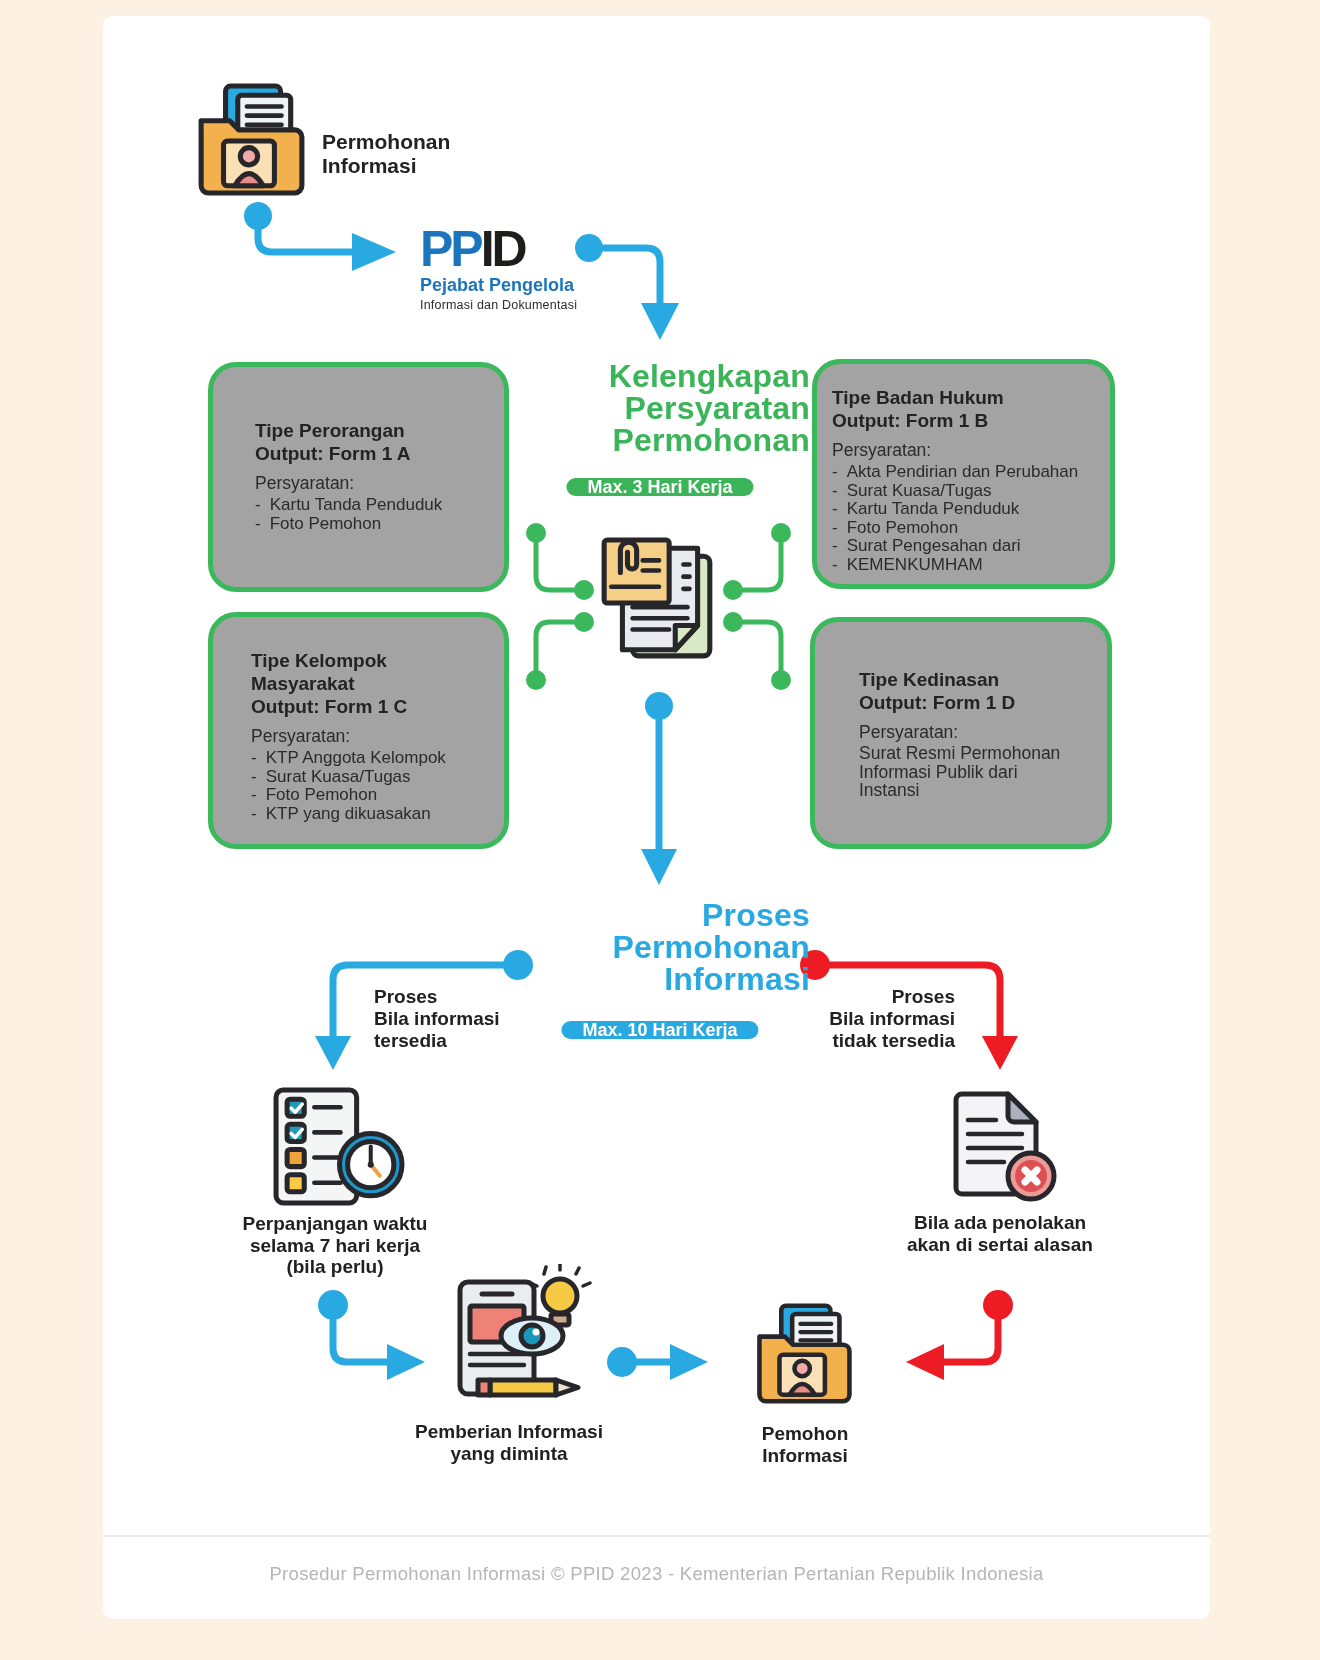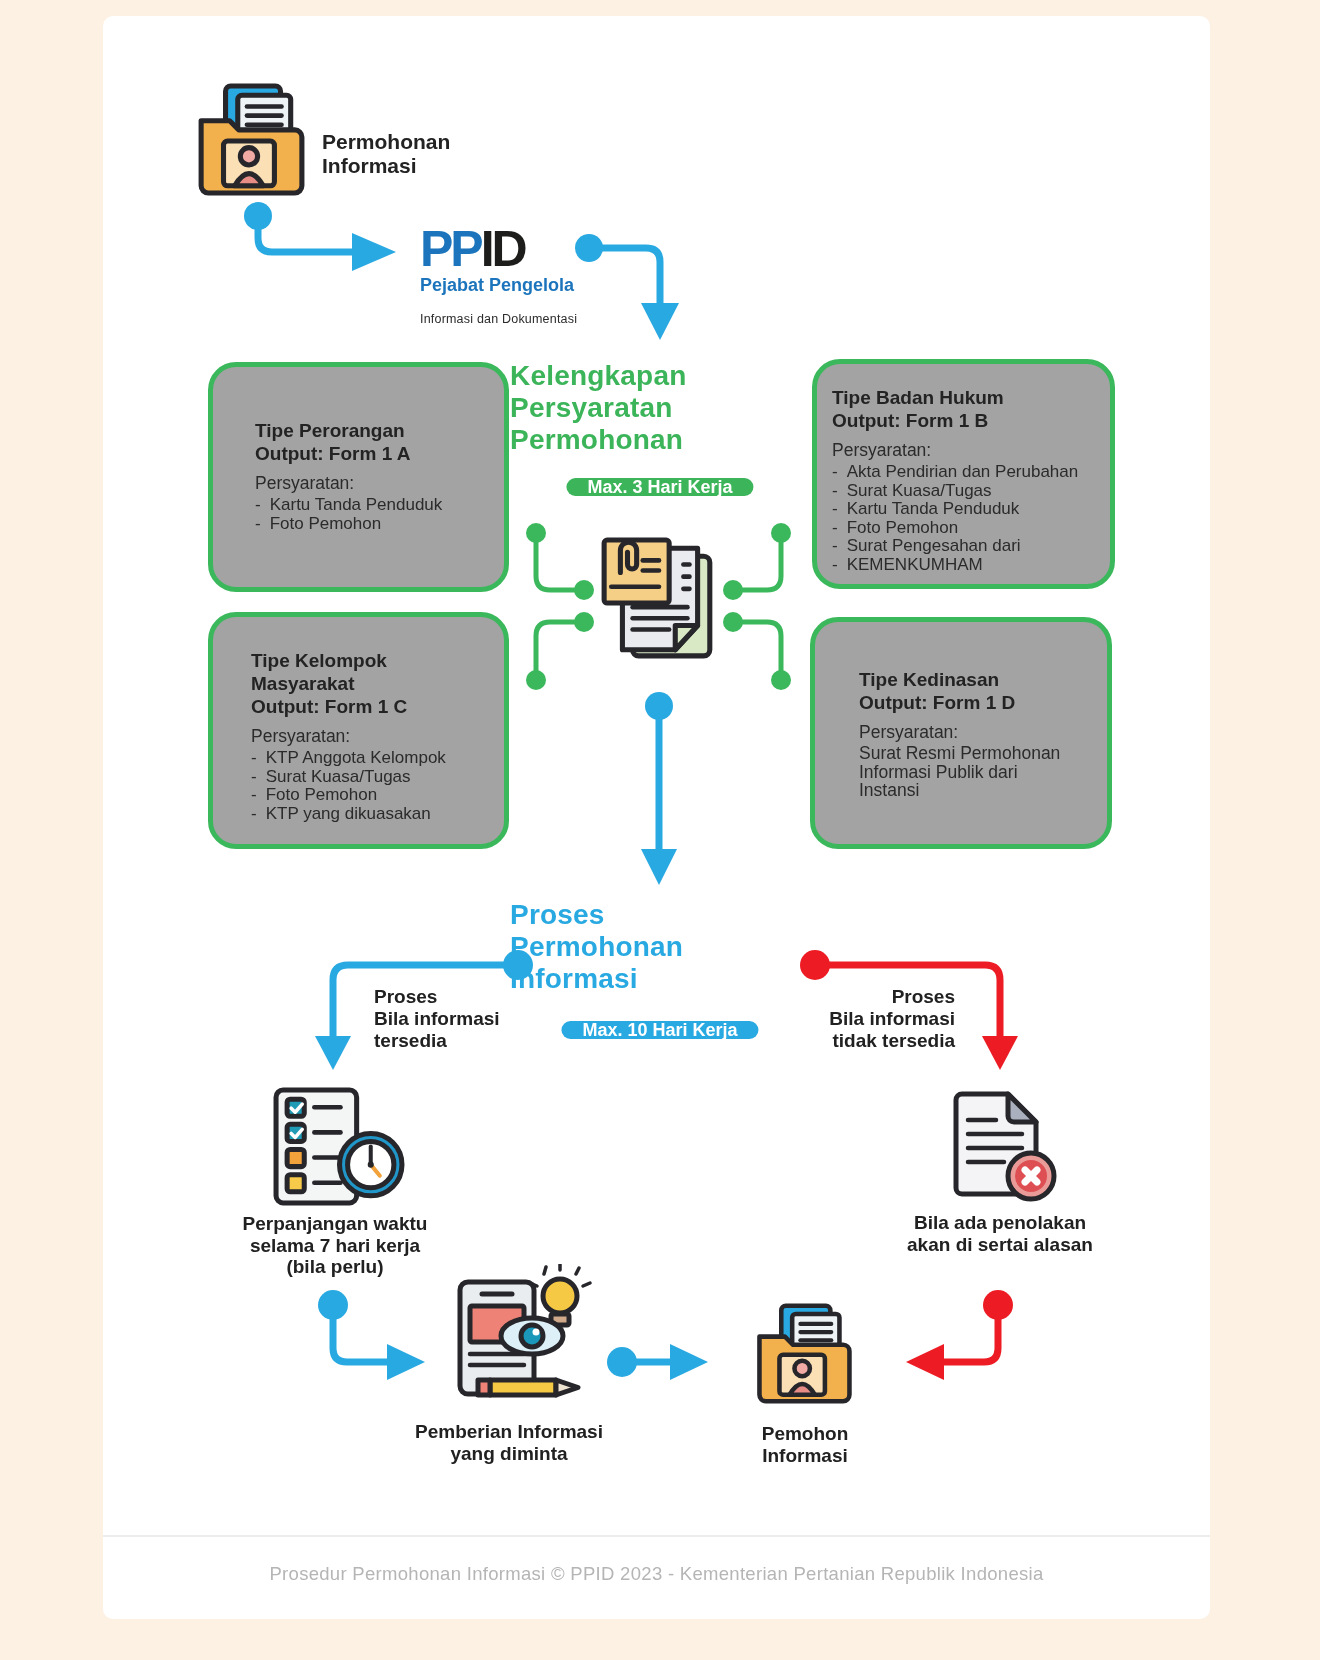--- a/index.html
+++ b/index.html
@@ -6,22 +6,22 @@
   body{width:1320px;height:1660px;background:#fdf1e4;font-family:"Liberation Sans",sans-serif;color:#232323;}
   .page{position:relative;width:1320px;height:1660px;overflow:hidden;}
   .card{position:absolute;left:103px;top:16px;width:1107px;height:1603px;background:#ffffff;border-radius:10px;}
   .abs{position:absolute;}
   .pre{white-space:pre-line;}
   svg.overlay{position:absolute;left:0;top:0;pointer-events:none;}
   .start-label{font-size:21px;line-height:24px;font-weight:bold;}
   .ppid-word{font-size:50px;line-height:46px;font-weight:bold;letter-spacing:-3px;}
   .ppid-pp{color:#1c75bc;margin-top:27px;} .ppid-id{color:#1d1d1b;}
   .ppid-t1{color:#1c75bc;font-size:18px;font-weight:bold;margin-top:3px;letter-spacing:0px;}
-  .ppid-t2{color:#2b2b2b;font-size:12.5px;margin-top:16px;letter-spacing:.2px;}
-  .stage-title{width:300px;text-align:left;font-weight:bold;font-size:28px;line-height:32px;letter-spacing:.2px;}
+  .ppid-t2{color:#2b2b2b;font-size:12.5px;margin-top:2px;letter-spacing:.2px;}
+  .stage-title{width:300px;text-align:right;font-weight:bold;font-size:32px;line-height:32px;letter-spacing:.2px;}
   .green-text{color:#3cb45a;}
   .blue-text{color:#29a9e1;}
   .pill{transform:translateX(-50%);color:#fff;font-weight:bold;font-size:18px;line-height:18px;padding:0 21px;border-radius:18px;white-space:nowrap;}
   .pill-green{background:#3cb45a;}
   .pill-blue{background:#29a9e1;}
   .gbox{border:5px solid #3cb85c;border-radius:28px;background:#a3a3a3;box-sizing:border-box;}
   .gbox .title{font-weight:bold;font-size:19px;line-height:23px;white-space:pre-line;color:#232323;}
   .gbox .sub{font-size:17.5px;line-height:19px;margin-top:9px;color:#2b2b2b;font-weight:500;}
   .gbox ul{list-style:none;margin:3px 0 0;padding:0;}
   .gbox li{display:flex;gap:9px;font-size:17px;line-height:18.5px;color:#2b2b2b;}

